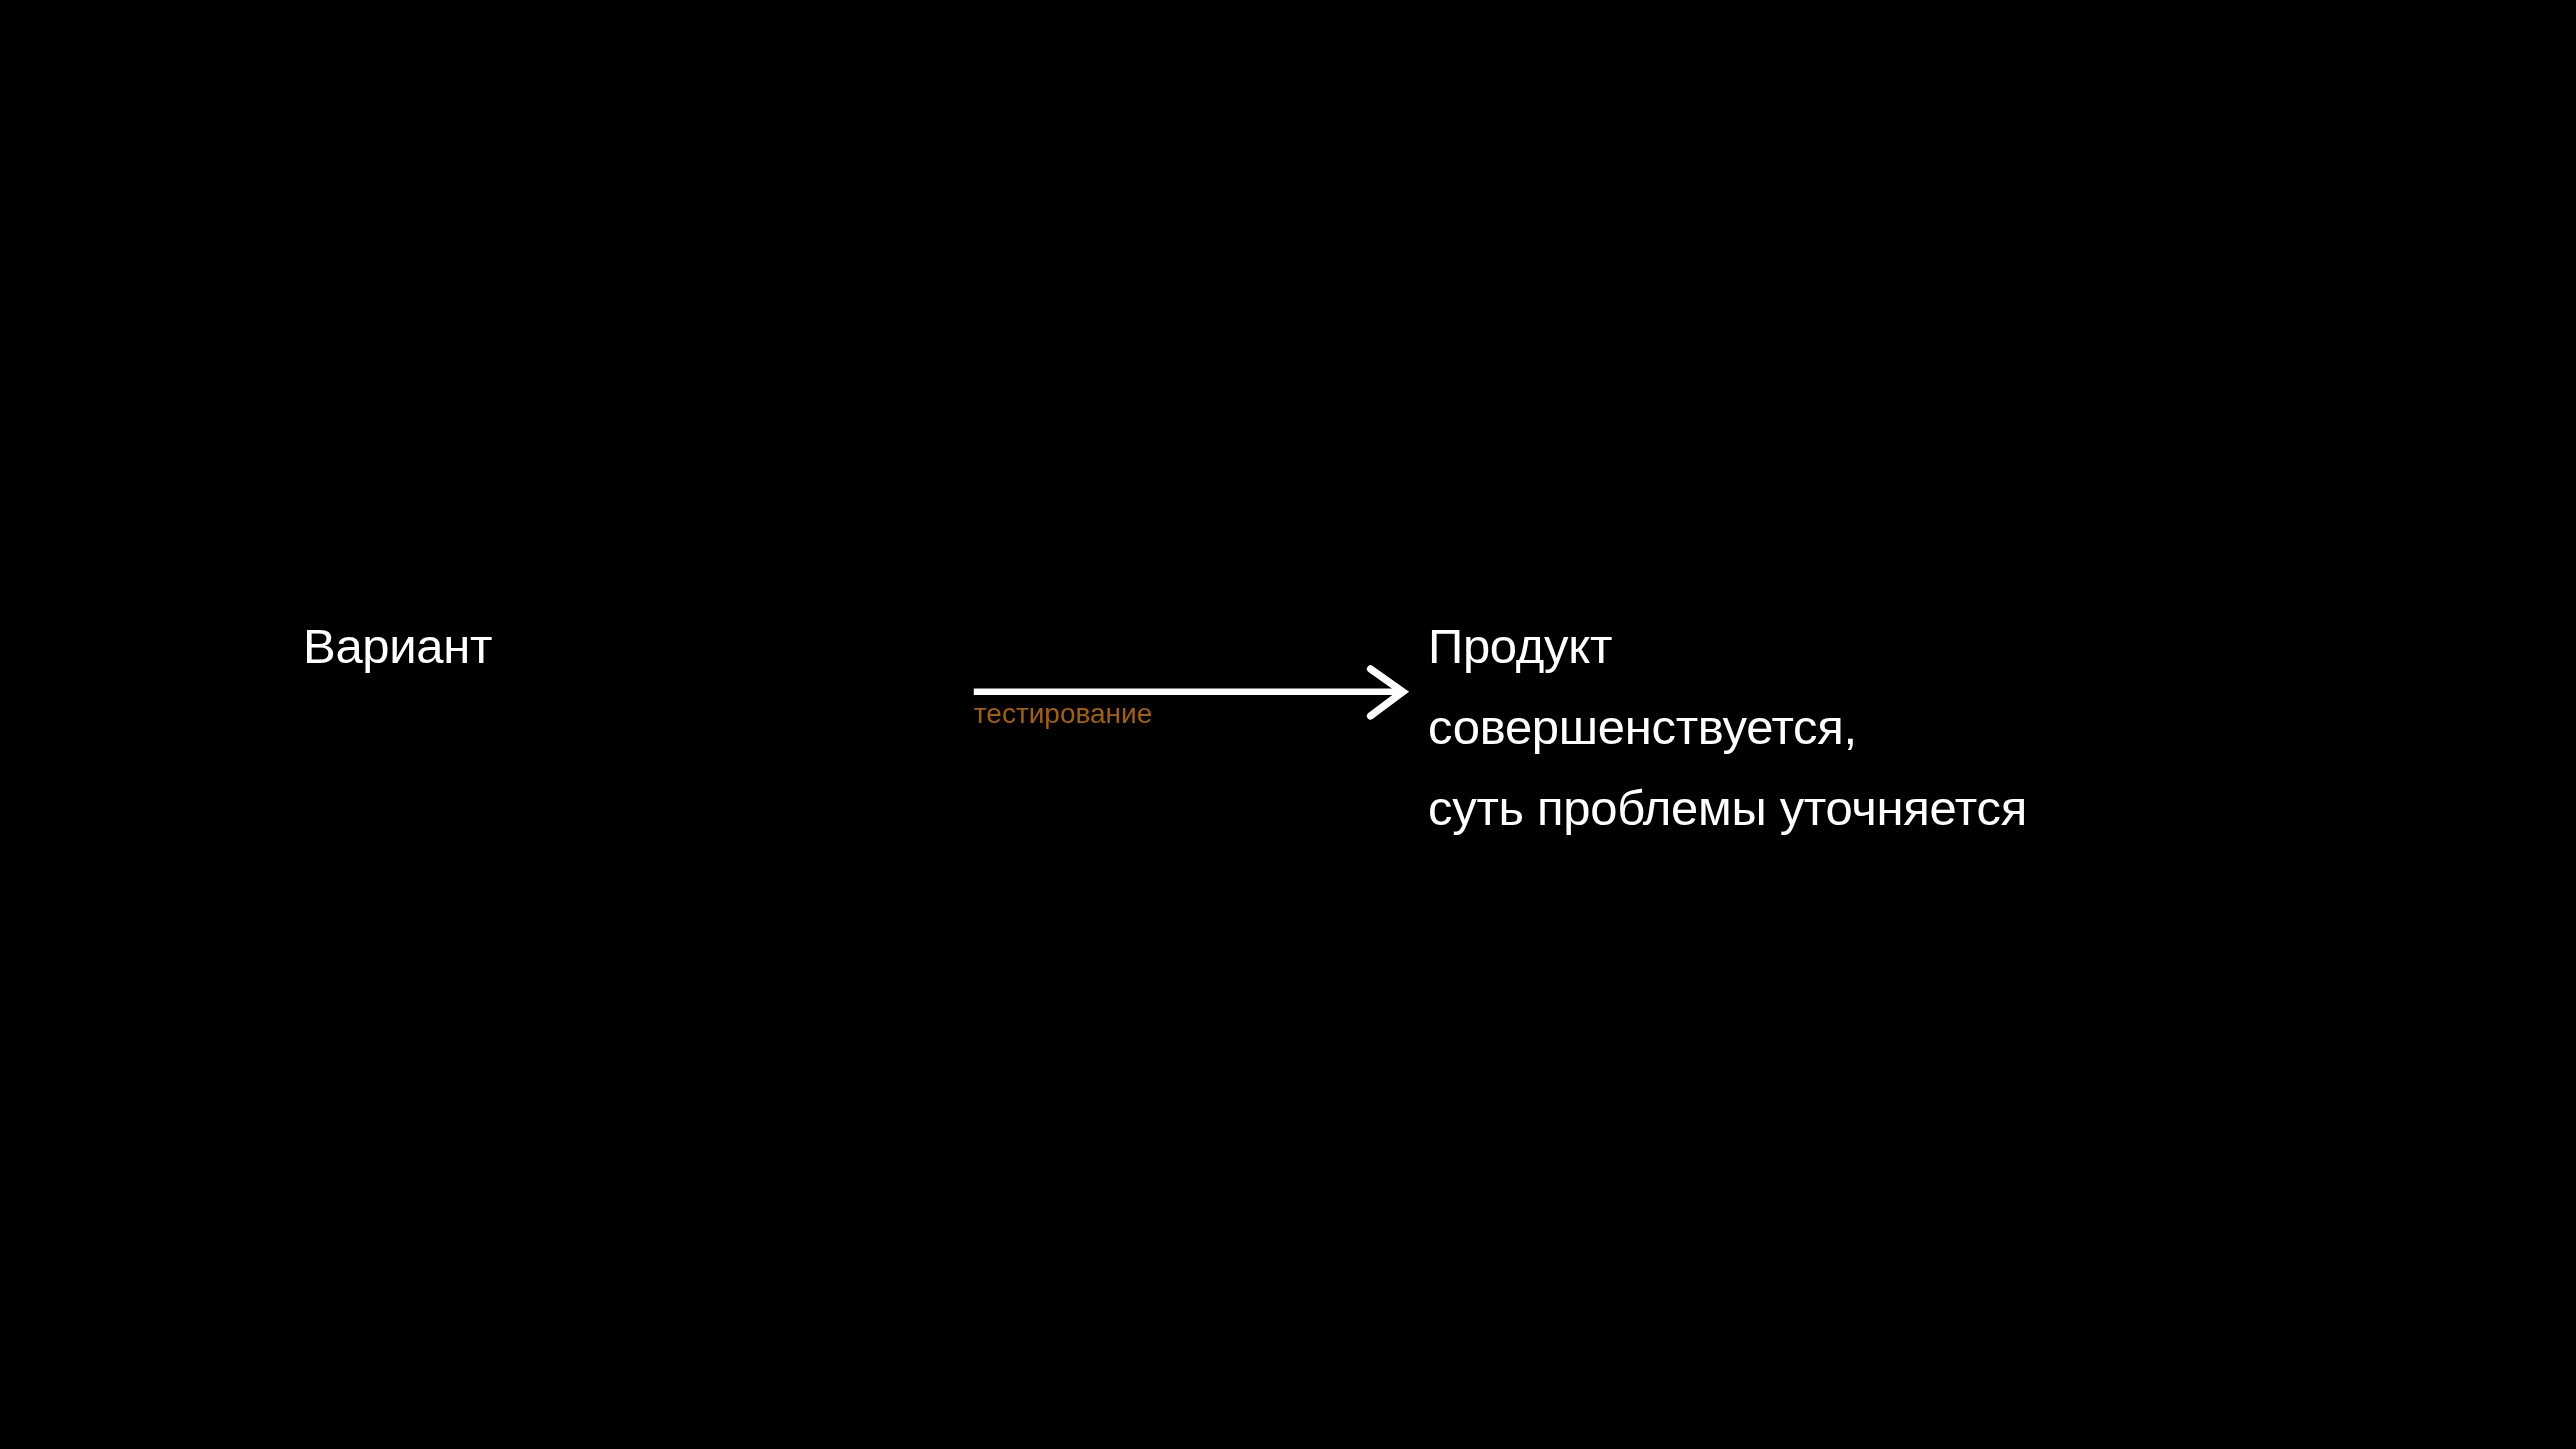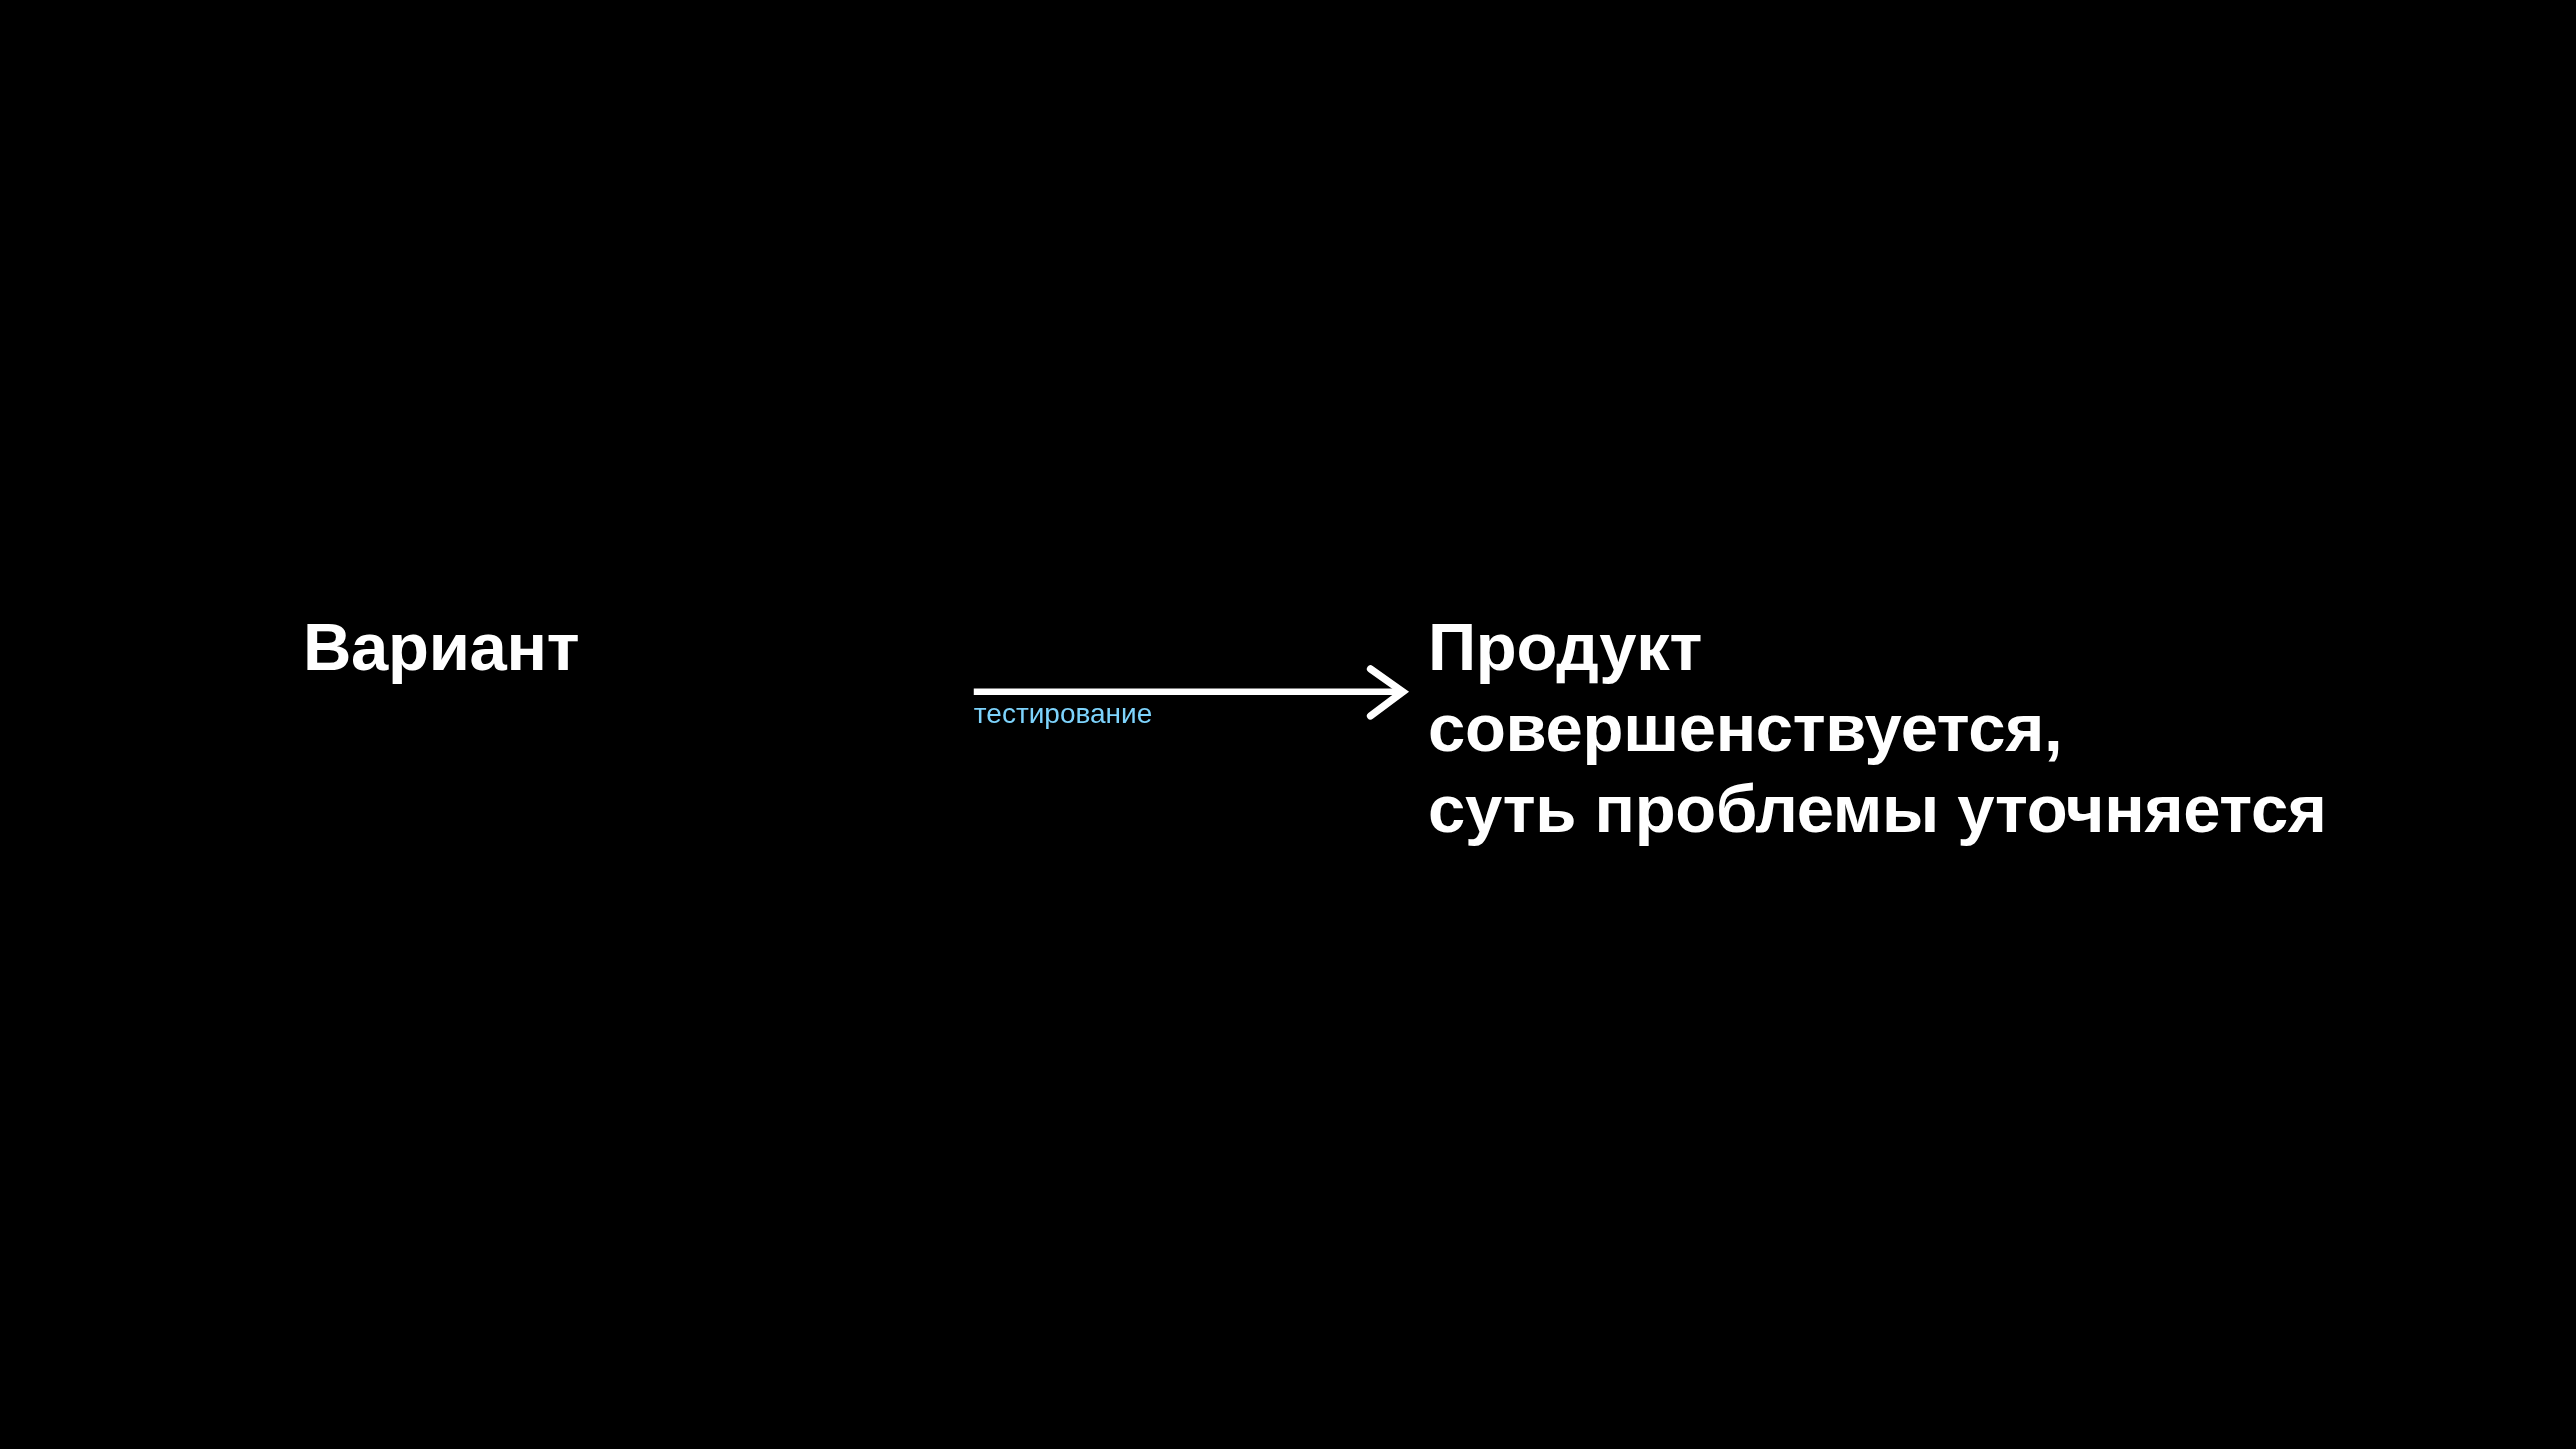--- a/index.html
+++ b/index.html
@@ -20,23 +20,23 @@
     position: relative;
     width: 2576px;
     height: 1449px;
     background: #000000;
   }
 
   
   .node {
     position: absolute;
     color: #ffffff;
-    font-size: 67px;
+    font-size: 49px;
     line-height: 81px;
-    font-weight: 700;
+    font-weight: 400;
     letter-spacing: -0.3px;
     white-space: nowrap;
   }
   .node .line {
     display: block;
     white-space: nowrap;
   }
 
   #node-source {
     left: 303px;
@@ -58,21 +58,21 @@
   .arrow-svg {
     position: absolute;
     left: 0;
     top: 0;
     display: block;
   }
   .arrow-label {
     position: absolute;
     left: 14.8px;
     top: 54px;
-    color: #7dd3fc;
+    color: #a16207;
     font-size: 28px;
     line-height: 32px;
     font-weight: 400;
     letter-spacing: 0px;
     white-space: nowrap;
   }
 </style>
 </head>
 <body>
 

